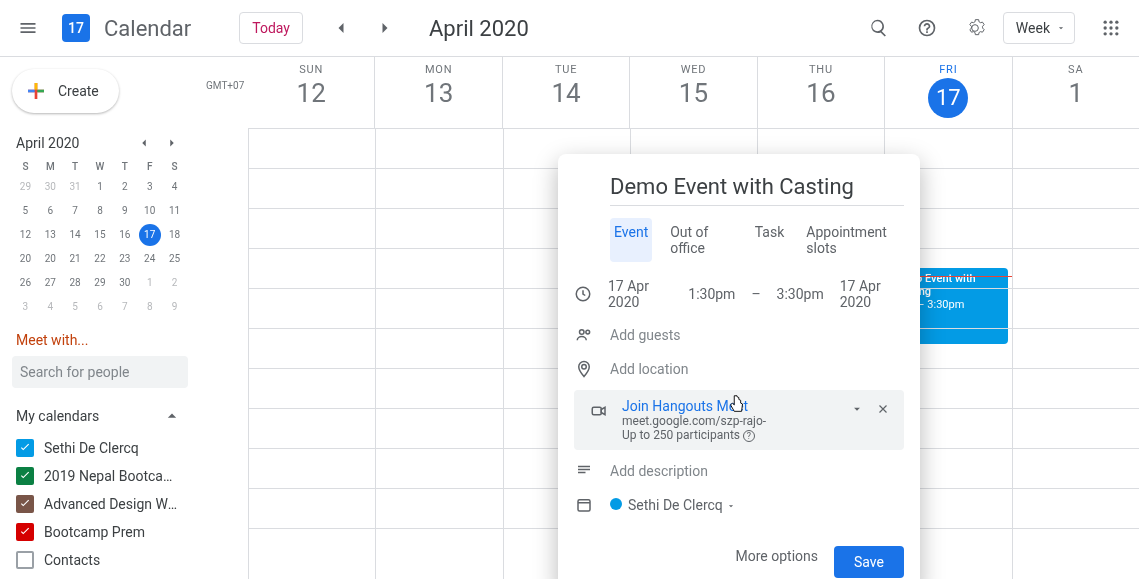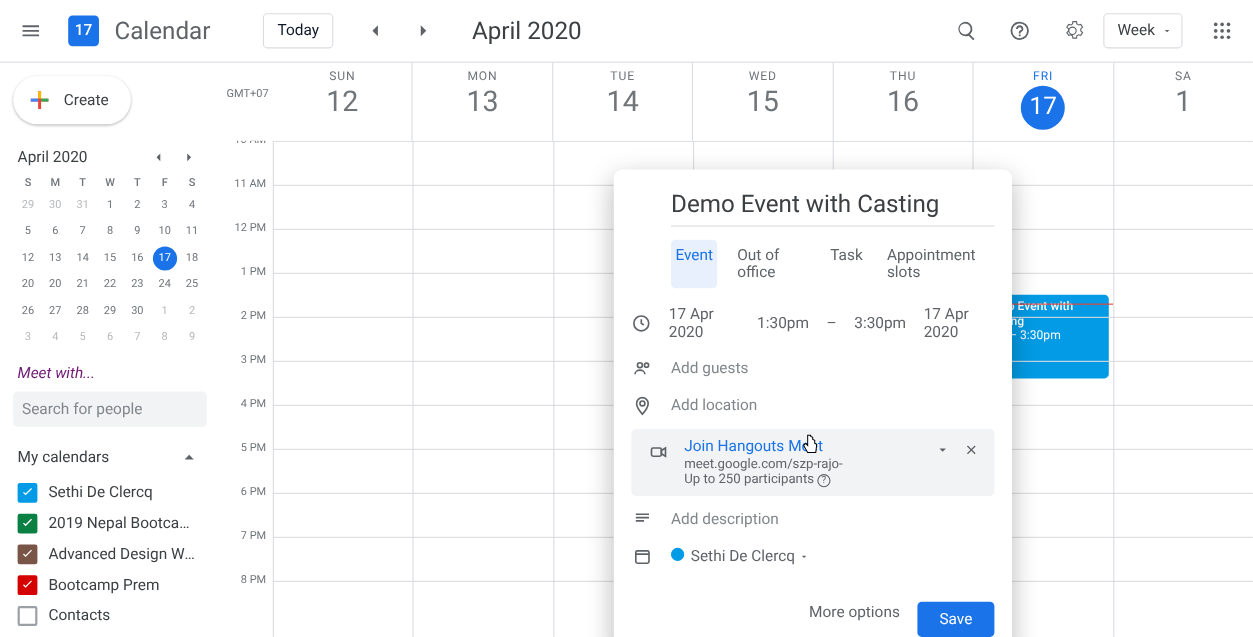--- a/index.html
+++ b/index.html
@@ -5,21 +5,21 @@
 * { margin:0; padding:0; box-sizing:border-box; font-family:'Google Sans',Roboto,Arial,sans-serif; }
 body { width:1139px; height:579px; overflow:hidden; background:#fff; color:#3c4043; position:relative; }
 
 
 .hdr { height:57px; display:flex; align-items:center; padding:0 8px; border-bottom:1px solid #dadce0; gap:8px; }
 .iconbtn { width:40px; height:40px; display:flex; align-items:center; justify-content:center; border-radius:50%; cursor:pointer; color:#5f6368; }
 .iconbtn svg { width:20px; height:20px; fill:currentColor; }
 .logo { width:40px; height:40px; display:flex; align-items:center; justify-content:center; }
 .logo-sq { width:28px; height:28px; background:#1a73e8; border-radius:4px; color:#fff; font-size:14px; font-weight:500; display:flex; align-items:center; justify-content:center; }
 .app-name { font-size:22px; color:#5f6368; margin-right:40px; }
-.today-btn { border:1px solid #dadce0; border-radius:4px; padding:7px 12px; font-size:14px; color:#0f172a; cursor:pointer; margin-right:10px; }
+.today-btn { border:1px solid #dadce0; border-radius:4px; padding:7px 12px; font-size:14px; color:#be185d; cursor:pointer; margin-right:10px; }
 .nav-arrows { display:flex; gap:4px; margin-right:16px; }
 .month-lbl { font-size:22px; color:#3c4043; }
 .spacer { flex:1; }
 .view-sel { border:1px solid #dadce0; border-radius:4px; padding:7px 8px 7px 12px; font-size:14px; color:#3c4043; cursor:pointer; display:flex; align-items:center; gap:6px; margin-right:8px; }
 
 
 .main { display:flex; height:522px; }
 .sidebar { width:200px; padding:12px 8px 0 8px; position:relative; }
 .create-btn { display:inline-flex; align-items:center; gap:10px; padding:10px 20px 10px 12px; border-radius:24px; box-shadow:0 1px 3px rgba(0,0,0,0.2),0 1px 2px rgba(0,0,0,0.1); cursor:pointer; font-size:14px; color:#3c4043; background:#fff; margin-bottom:18px; margin-left:4px; }
 .plus-ic { width:24px; height:24px; }
@@ -27,21 +27,21 @@
 .mini-hdr { display:flex; align-items:center; justify-content:space-between; padding:0 8px 6px 8px; font-size:14px; color:#3c4043; }
 .mini-nav { display:flex; gap:4px; }
 .mini-nav .iconbtn { width:24px; height:24px; }
 .mini-nav svg { width:14px; height:14px; }
 .mini-grid { display:grid; grid-template-columns:repeat(7,1fr); font-size:10px; color:#70757a; text-align:center; gap:2px; padding:0 6px; }
 .mini-dow { font-weight:500; }
 .mini-day { width:22px; height:22px; line-height:22px; border-radius:50%; margin:auto; cursor:pointer; }
 .mini-day.out { color:#b6b8bb; }
 .mini-day.today { background:#1a73e8; color:#fff; }
 
-.meet-lbl { font-size:14px; color:#701a75; padding:14px 8px 8px;font-style:italic; }
+.meet-lbl { font-size:14px; color:#c2410c; padding:14px 8px 8px; }
 .search-ppl { margin:0 4px; padding:8px 8px; font-size:14px; color:#80868b; background:#f1f3f4; border-radius:4px; }
 
 .cal-sec { display:flex; align-items:center; justify-content:space-between; padding:16px 8px 6px; font-size:14px; color:#3c4043; }
 .cal-list { padding:0 4px; }
 .cal-item { display:flex; align-items:center; gap:10px; padding:5px 4px; font-size:14px; color:#3c4043; cursor:pointer; white-space:nowrap; overflow:hidden; text-overflow:ellipsis; }
 .chk { width:18px; height:18px; border-radius:2px; display:flex; align-items:center; justify-content:center; flex-shrink:0; }
 .chk.on svg { width:14px; height:14px; fill:#fff; }
 .chk.off { border:2px solid #9aa0a6; }
 
 
@@ -316,33 +316,20 @@
         <div class="daycol">
           <div class="dow today">FRI</div>
           <div class="dnum-today">17</div>
         </div>
         <div class="daycol">
           <div class="dow">SA</div>
           <div class="dnum">1</div>
         </div>
       </div>
     <div class="gridrows" id="gridrows">
-      <div class="hours" id="hours">
-          <div class="hour-lbl">10 AM</div>
-          <div class="hour-lbl">11 AM</div>
-          <div class="hour-lbl">12 PM</div>
-          <div class="hour-lbl">1 PM</div>
-          <div class="hour-lbl">2 PM</div>
-          <div class="hour-lbl">3 PM</div>
-          <div class="hour-lbl">4 PM</div>
-          <div class="hour-lbl">5 PM</div>
-          <div class="hour-lbl">6 PM</div>
-          <div class="hour-lbl">7 PM</div>
-          <div class="hour-lbl">8 PM</div>
-        </div>
       <div class="cols" id="cols">
           <div class="col"></div>
           <div class="col"></div>
           <div class="col"></div>
           <div class="col"></div>
           <div class="col"></div>
           <div class="col">
             <div class="evt" style="top: 140px; height: 76px;">
               <div style="font-weight:500">Demo Event with Casting</div>
               <div>1:30 – 3:30pm</div>

